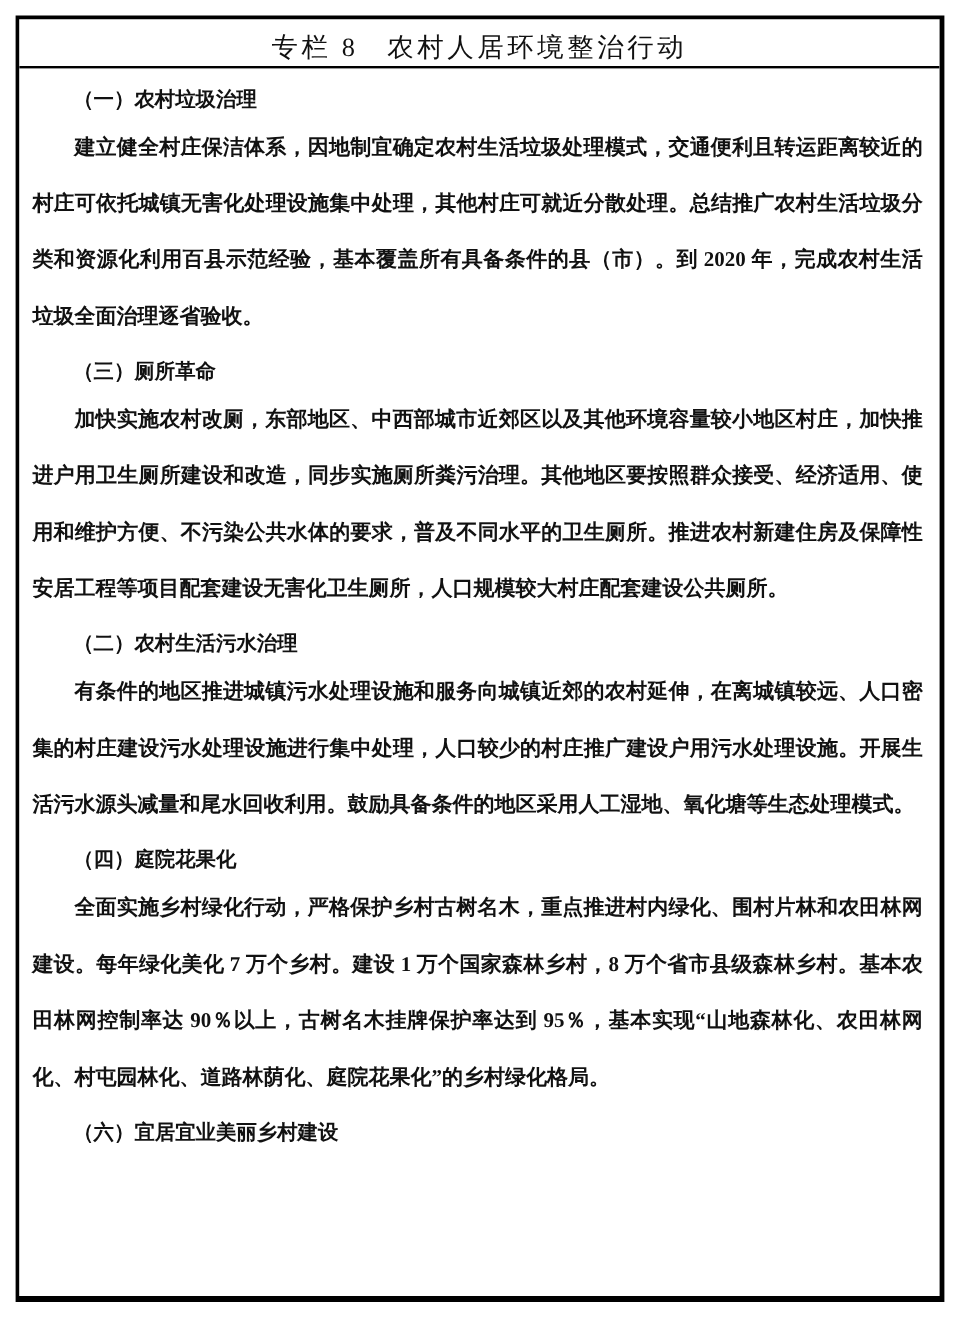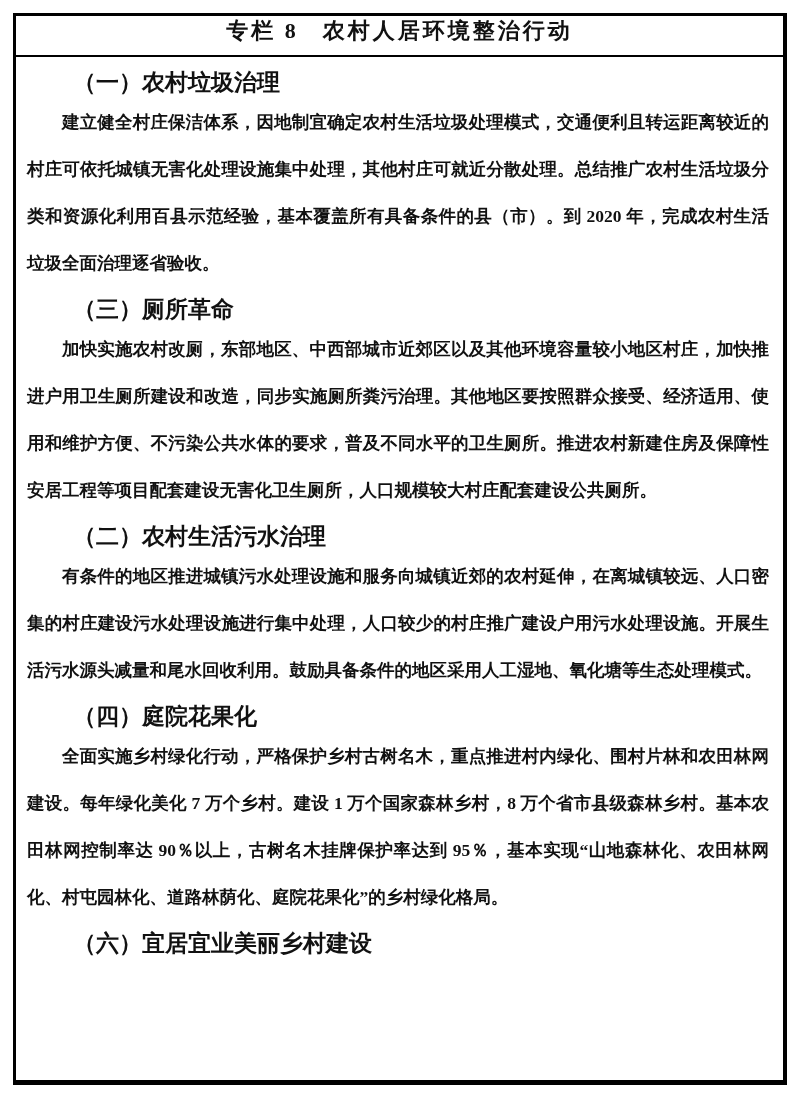--- a/index.html
+++ b/index.html
@@ -29,41 +29,41 @@
     border-right-width: 4px;
     border-bottom-width: 5px;
     background: #ffffff;
     overflow: hidden;
   }
   .panel-title {
     height: 39px;
     box-sizing: content-box;
     border-bottom: 2px solid #000000;
     display: flex;
-    align-items: flex-start;
+    align-items: flex-end;
     justify-content: center;
     font-size: 22px;
-    font-weight: bold;
+    font-weight: normal;
     letter-spacing: 3px;
     white-space: nowrap;
   }
   .title-gap {
     display: inline-block;
     width: 24px;
   }
   .panel-body {
     padding: 3px 14px 0 11px;
     font-size: 17.5px;
     line-height: 33px;
     font-weight: 600;
     text-align: justify;
   }
   .section-heading {
     margin: 6px 0 0 0;
-    font-size: 23px;
+    font-size: 17px;
     font-weight: 600;
     line-height: 33px;
     text-indent: 2em;
   }
   .section-paragraph {
     margin: 0;
     line-height: 47px;
     text-indent: 2em;
   }
 </style>

